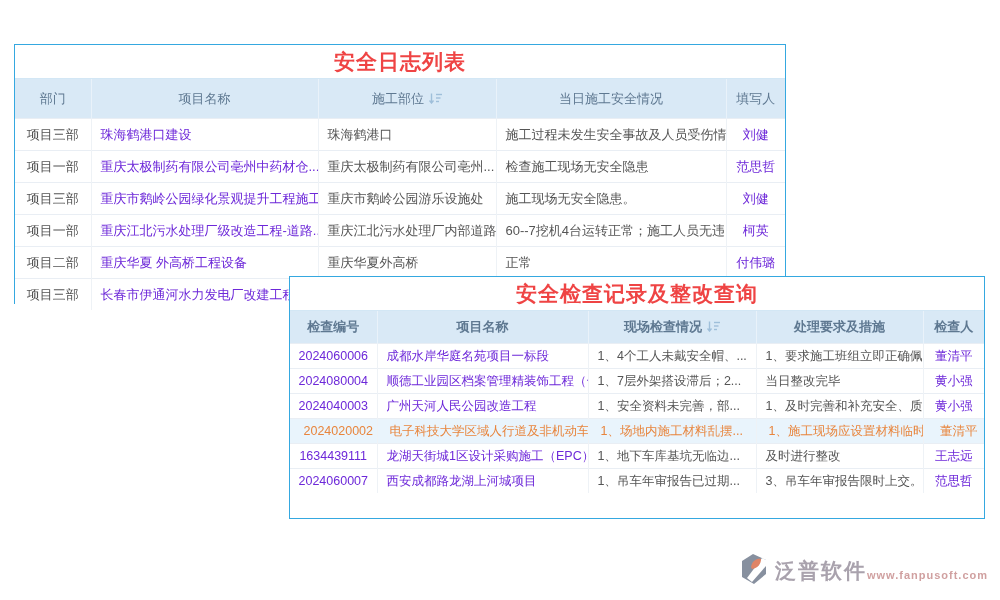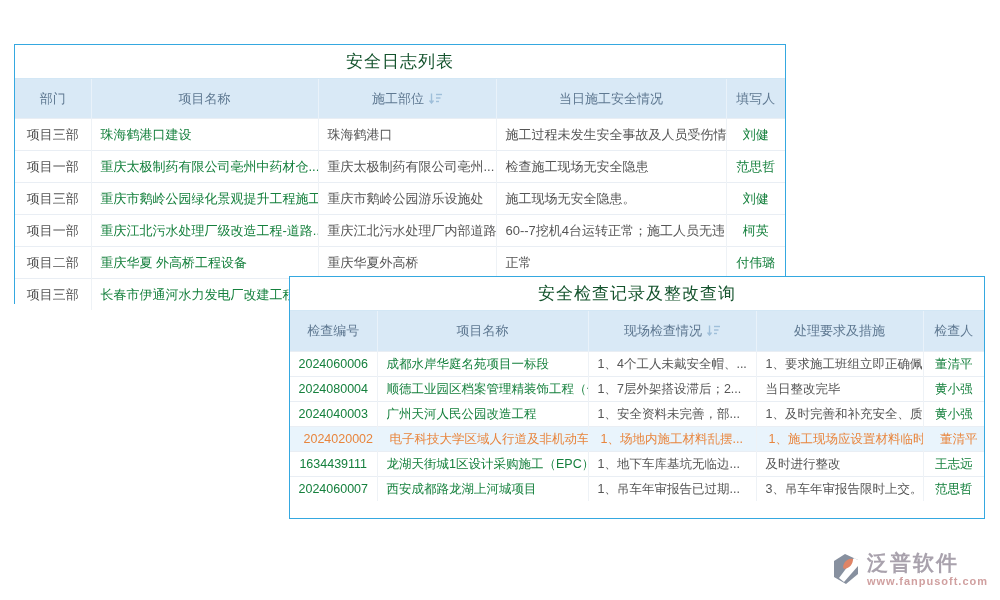--- a/index.html
+++ b/index.html
@@ -9,47 +9,47 @@
     font-family:"Liberation Sans","DejaVu Sans",sans-serif;
   }
   .panel{
     position:absolute;background:#ffffff;border:1px solid #35a8e0;
     box-sizing:border-box;
   }
   #log-panel{left:14px;top:44px;width:772px;height:260px;z-index:1;}
   #inspection-panel{left:289px;top:276px;width:696px;height:243px;z-index:2;}
   .panel-title{
     height:33px;line-height:33px;text-align:center;
-    font-weight:normal;font-size:17px;color:#14532d;
+    font-weight:bold;font-size:21px;color:#ef4444;
     border-bottom:1px solid #d3e7f5;letter-spacing:1px;
   }
   table{border-collapse:collapse;table-layout:fixed;width:100%;}
   thead th{
     background:#d9e9f6;color:#5e7891;font-weight:normal;font-size:13px;
     border-right:1px solid #e9f2fa;padding:0 4px;white-space:nowrap;overflow:hidden;
   }
   thead th:last-child{border-right:none;margin-left:36px;}
   #log-panel thead th{height:39px;}
-  #inspection-panel thead th{height:40px;}
+  #inspection-panel thead th{height:32px;font-weight:bold;}
   tbody td{
     font-size:13px;color:#555555;background:#ffffff;
     border-top:1px solid #e9eef4;border-right:1px solid #eef2f6;
     padding:0 9px;white-space:nowrap;overflow:hidden;
   }
   tbody td:last-child{border-right:none;}
   #log-panel tbody td{height:31px;}
   #inspection-panel tbody td{height:24px;font-size:12.5px;}
   .c-center{text-align:center;padding:0 2px;}
-  .link{color:#15803d;cursor:pointer;}
+  .link{color:#6d28d9;cursor:pointer;}
   tr.hl td{background:#e9f4fc;color:#e8853d;padding-left:12px;}
   tr.hl td .link,tr.hl td{color:#e8853d;}
   .sort-ic{display:inline-block;vertical-align:-1px;margin-left:5px;}
   
   #brand{position:absolute;right:12px;bottom:10px;display:flex;align-items:flex-start;gap:5px;z-index:3;}
-  #brand .txt{display:flex;flex-direction:column;align-items:flex-start;line-height:1;}
+  #brand .txt{display:flex;flex-direction:row;align-items:flex-end;line-height:1;margin-top:8px;}
   #brand .name{font-size:21px;font-weight:bold;color:#a9a2ad;letter-spacing:2px;}
   #brand .site{font-size:11px;color:#d0a0a0;letter-spacing:1px;margin-top:3px;font-weight:bold;}
 </style>
 </head>
 <body>
 
 <div class="panel" id="log-panel">
   <div class="panel-title">安全日志列表</div>
   <table>
     <colgroup>

